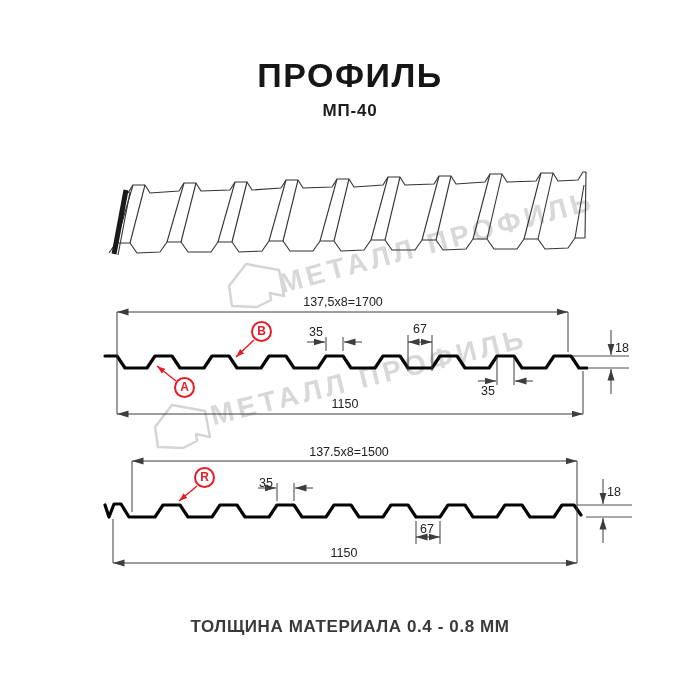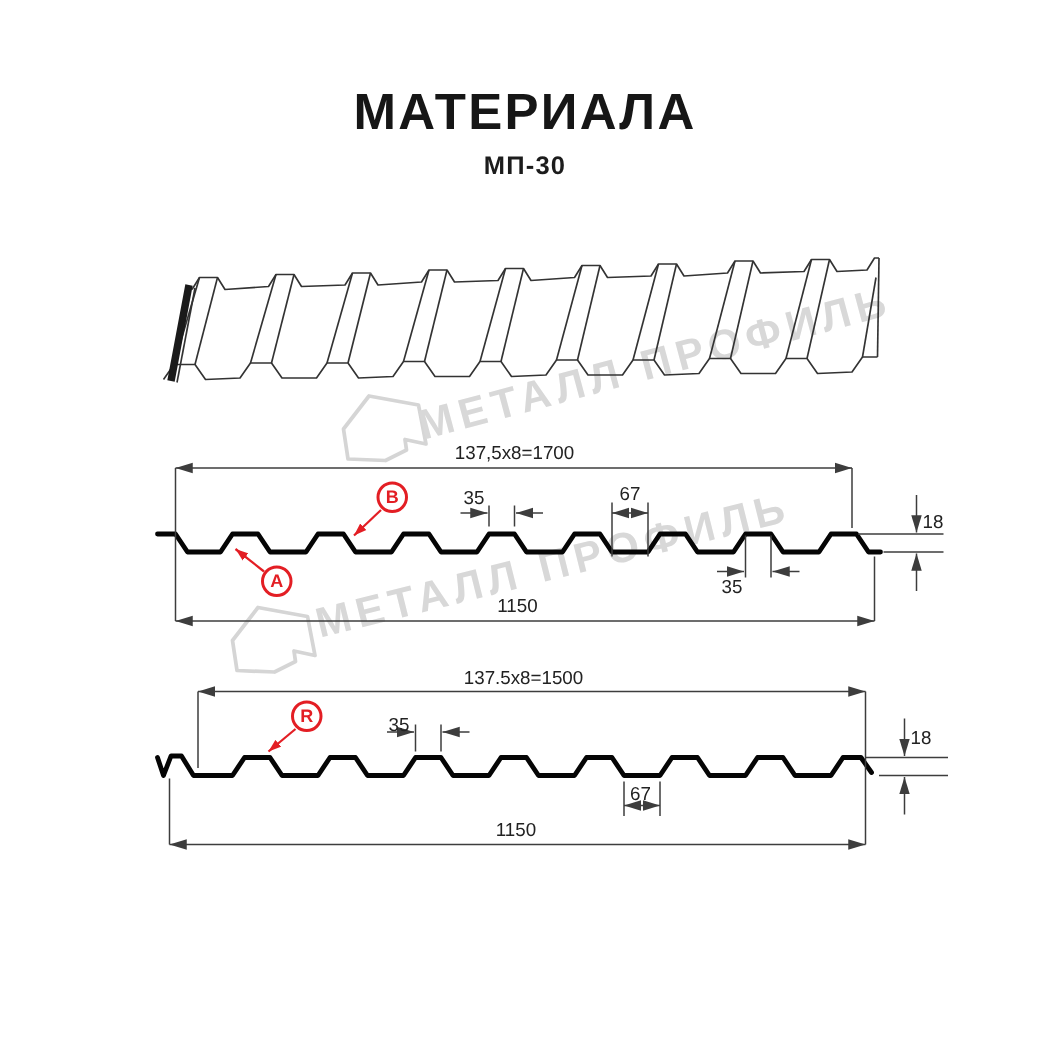--- a/index.html
+++ b/index.html
@@ -24,22 +24,22 @@
 
   <svg width="700" height="700" style="z-index:1">
     <g stroke="#d5d5d5" stroke-width="2.5" fill="none" stroke-linejoin="round">
       <polygon points="229,286 246,264 279,270 284,296 270,293 271,300 257,307 232,306"></polygon>
       <polygon points="155,427 172,405 205,411 210,437 196,434 197,441 183,448 158,447"></polygon>
     </g>
   </svg>
   <div class="abs wm-text wm1t" style="z-index:1">МЕТАЛЛ ПРОФИЛЬ</div>
   <div class="abs wm-text wm2t" style="z-index:1">МЕТАЛЛ ПРОФИЛЬ</div>
 
-  <div class="abs title" style="z-index:3">МАТЕРИАЛА</div>
-  <div class="abs subtitle" style="z-index:3">МП-30</div>
+  <div class="abs title" style="z-index:3">ПРОФИЛЬ</div>
+  <div class="abs subtitle" style="z-index:3">МП-40</div>
 
   <svg width="700" height="700" style="z-index:2">
     <defs>
       <marker id="mkA" markerUnits="userSpaceOnUse" markerWidth="12" markerHeight="8" refX="11.5" refY="4" orient="auto-start-reverse">
         <path d="M0,0.5 L11.5,4 L0,7.5 Z" fill="#3d3d3d"></path>
       </marker>
       <marker id="mkR" markerUnits="userSpaceOnUse" markerWidth="9" markerHeight="7" refX="8.5" refY="3.5" orient="auto-start-reverse">
         <path d="M0,0.5 L8.5,3.5 L0,6.5 Z" fill="#e31e24"></path>
       </marker>
     </defs>
@@ -161,13 +161,14 @@
   <span class="abs dim" style="left:349px;top:452px;z-index:3">137.5x8=1500</span>
   <span class="abs dim" style="left:344px;top:553px;z-index:3">1150</span>
   <span class="abs dim" style="left:266px;top:483px;z-index:3">35</span>
   <span class="abs dim" style="left:427px;top:529px;z-index:3">67</span>
   <span class="abs dim" style="left:614px;top:492px;z-index:3">18</span>
 
   <div class="abs mk" style="left:174px;top:377px;z-index:4">A</div>
   <div class="abs mk" style="left:251px;top:321px;z-index:4">B</div>
   <div class="abs mk" style="left:194px;top:467px;z-index:4">R</div>
 
+  <div class="abs footer" style="z-index:3">ТОЛЩИНА МАТЕРИАЛА 0.4 - 0.8 ММ</div>
 </div>
 
 </body></html>

